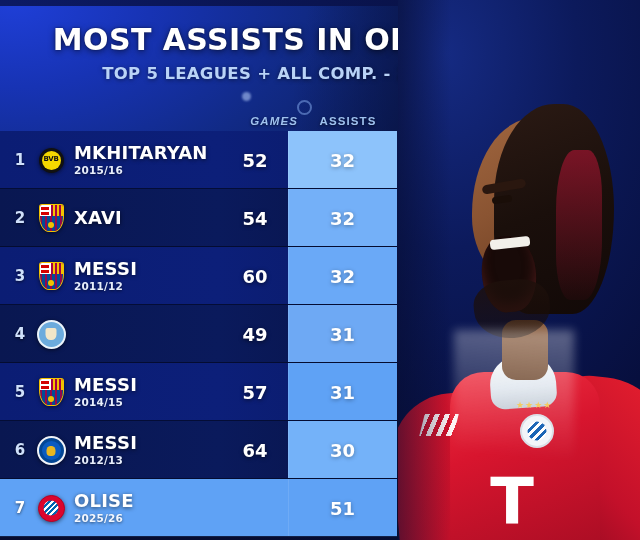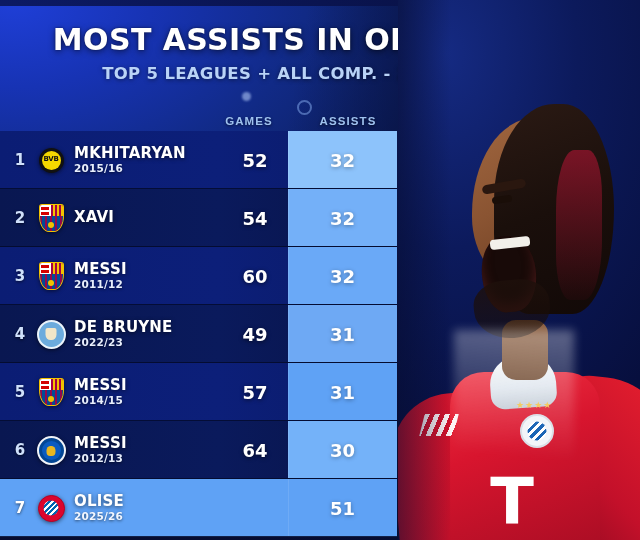--- a/index.html
+++ b/index.html
@@ -41,21 +41,21 @@
     font-size:16.5px;font-weight:700;letter-spacing:.3px;
     color:#b9d3f7;
     text-shadow:0 1px 4px rgba(0,0,0,.5);
     font-family:"DejaVu Sans",sans-serif;
   }
 
   
   .colheads{position:absolute;top:115px;left:0;width:420px;height:20px;}
   .colhead{position:absolute;top:0;font-size:11.5px;font-weight:700;
     letter-spacing:1.1px;color:#9fc2ef;text-shadow:0 1px 3px rgba(0,0,0,.6);}
-  .ch-games{left:211px;width:76px;text-align:center;}
+  .ch-games{left:222px;width:76px;text-align:right;font-style:italic;}
   .ch-assists{left:300px;width:96px;text-align:center;}
 
   
   .table{position:absolute;left:0;top:131px;width:397px;}
   .row{position:relative;height:58px;width:397px;display:block;}
   .row .band{position:absolute;inset:0;}
   .row.odd  .band{background:linear-gradient(90deg,#0b1d74 0%,#0c1f79 55%,#0a1a66 100%);}
   .row.even .band{background:linear-gradient(90deg,#091751 0%,#0a1a5c 55%,#081349 100%);}
   .row.hl .band{background:#5fa2f5;}
   .row .sep{position:absolute;left:0;right:0;bottom:0;height:1px;background:rgba(4,10,42,.85);}
@@ -64,21 +64,21 @@
     display:flex;align-items:center;justify-content:center;
     font-size:15px;font-weight:700;color:#cfe0fb;
     text-shadow:0 1px 3px rgba(0,0,0,.6);font-family:"DejaVu Sans",sans-serif;}
   .row.hl .rank{color:#ffffff;}
 
   .crestwrap{position:absolute;left:32px;top:0;width:38px;height:58px;
     display:flex;align-items:center;justify-content:center;}
 
   .nameblock{position:absolute;left:74px;top:0;height:58px;width:150px;
     display:flex;flex-direction:column;justify-content:center;}
-  .pname{font-size:15px;font-weight:900;color:#ffffff;letter-spacing:.2px;
+  .pname{font-size:18px;font-weight:900;color:#ffffff;letter-spacing:.2px;
     line-height:1.05;text-shadow:0 1px 4px rgba(0,0,0,.6);
     font-family:"DejaVu Sans",sans-serif;white-space:nowrap;}
   .pseason{margin-top:1px;font-size:10.5px;font-weight:700;color:#e7eefc;
     letter-spacing:.2px;text-shadow:0 1px 3px rgba(0,0,0,.55);
     font-family:"DejaVu Sans",sans-serif;}
   .row.hl .pname{color:#ffffff;}
   .row.hl .pseason{color:#f2f7ff;}
 
   .games{position:absolute;left:222px;top:0;width:66px;height:58px;
     display:flex;align-items:center;justify-content:center;
@@ -296,24 +296,20 @@
           <span class="num">32</span>
         </span>
         <span class="sep"></span>
       </div>
       <div class="row even">
         <span class="band"></span>
         <span class="rank">4</span>
         <span class="crestwrap">
           <span class="crest crest-mcfc"></span>
         </span>
-        <span class="nameblock">
-          <span class="pname">DE BRUYNE</span>
-          <span class="pseason">2022/23</span>
-        </span>
         <span class="games">49</span>
         <span class="assistcell">
           <span class="fill"></span>
           <span class="num">31</span>
         </span>
         <span class="sep"></span>
       </div>
       <div class="row odd">
         <span class="band"></span>
         <span class="rank">5</span>

